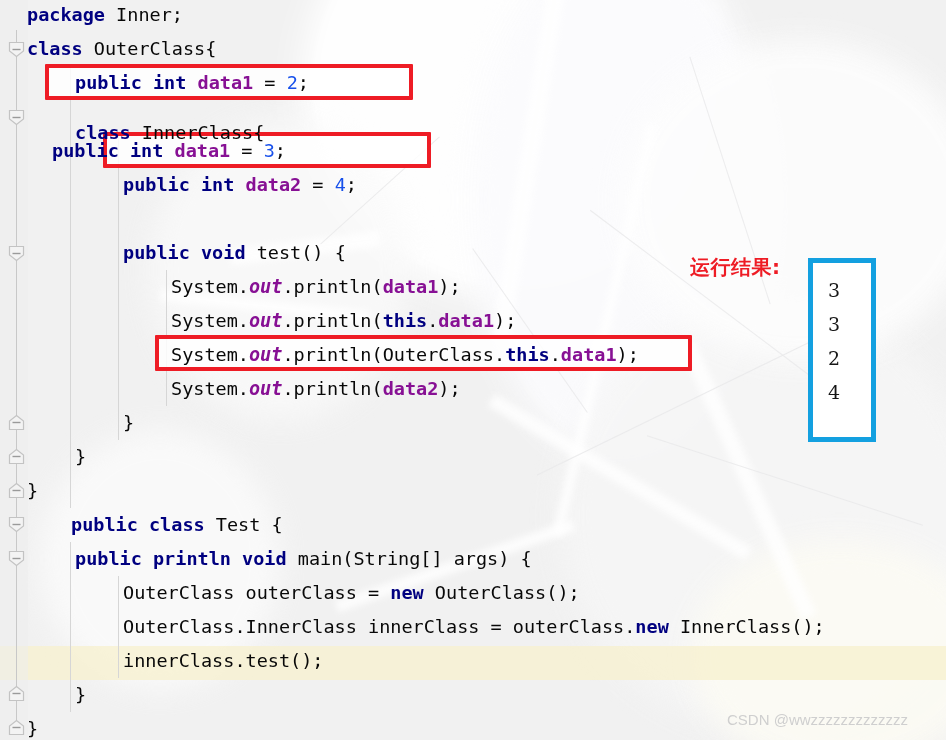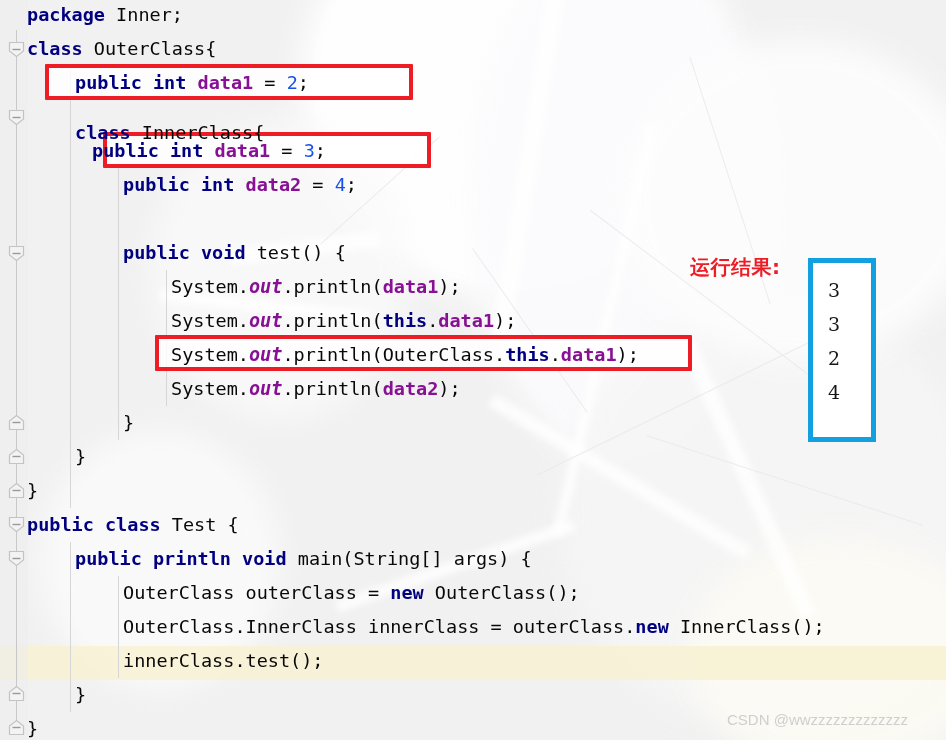--- a/index.html
+++ b/index.html
@@ -279,32 +279,32 @@
           </svg>
         </div>
       </div>
   </div>
 
   <div id="code-layer" class="code-layer" style="z-index: 4;">
       <div class="cline" style="top: -2px; padding-left: 27px;"><span class="kw">package</span><span class="plain"> Inner;</span></div>
       <div class="cline" style="top: 32px; padding-left: 27px;"><span class="kw">class</span><span class="plain"> OuterClass{</span></div>
       <div class="cline" style="top: 66px; padding-left: 75px;"><span class="kw">public</span><span class="plain"> </span><span class="kw">int</span><span class="plain"> </span><span class="fld">data1</span><span class="plain"> = </span><span class="num">2</span><span class="plain">;</span></div>
       <div class="cline" style="top: 116px; padding-left: 75px;"><span class="kw">class</span><span class="plain"> InnerClass{</span></div>
-      <div class="cline" style="top: 134px; padding-left: 52px; margin-left: 40px;"><span class="kw">public</span><span class="plain"> </span><span class="kw">int</span><span class="plain"> </span><span class="fld">data1</span><span class="plain"> = </span><span class="num">3</span><span class="plain">;</span></div>
+      <div class="cline" style="top: 134px; padding-left: 52px;"><span class="kw">public</span><span class="plain"> </span><span class="kw">int</span><span class="plain"> </span><span class="fld">data1</span><span class="plain"> = </span><span class="num">3</span><span class="plain">;</span></div>
       <div class="cline" style="top: 168px; padding-left: 123px;"><span class="kw">public</span><span class="plain"> </span><span class="kw">int</span><span class="plain"> </span><span class="fld">data2</span><span class="plain"> = </span><span class="num">4</span><span class="plain">;</span></div>
       <div class="cline" style="top: 202px; padding-left: 27px;"></div>
       <div class="cline" style="top: 236px; padding-left: 123px;"><span class="kw">public</span><span class="plain"> </span><span class="kw">void</span><span class="plain"> test() {</span></div>
       <div class="cline" style="top: 270px; padding-left: 171px;"><span class="plain">System.</span><span class="stat">out</span><span class="plain">.println(</span><span class="fld">data1</span><span class="plain">);</span></div>
       <div class="cline" style="top: 304px; padding-left: 171px; text-align: center;"><span class="plain">System.</span><span class="stat">out</span><span class="plain">.println(</span><span class="kw">this</span><span class="plain">.</span><span class="fld">data1</span><span class="plain">);</span></div>
       <div class="cline" style="top: 338px; padding-left: 171px;"><span class="plain">System.</span><span class="stat">out</span><span class="plain">.println(OuterClass.</span><span class="kw">this</span><span class="plain">.</span><span class="fld">data1</span><span class="plain">);</span></div>
       <div class="cline" style="top: 372px; padding-left: 171px;"><span class="plain">System.</span><span class="stat">out</span><span class="plain">.println(</span><span class="fld">data2</span><span class="plain">);</span></div>
       <div class="cline" style="top: 406px; padding-left: 123px;"><span class="plain">}</span></div>
       <div class="cline" style="top: 440px; padding-left: 75px;"><span class="plain">}</span></div>
       <div class="cline" style="top: 474px; padding-left: 27px;"><span class="plain">}</span></div>
-      <div class="cline" style="top: 508px; padding-left: 27px;"><span class="kw">public</span><span class="plain"> </span><span class="kw">class</span><span class="plain"> Test {</span></div>
+      <div class="cline" style="top: 508px; padding-left: 27px; margin-left: 44px;"><span class="kw">public</span><span class="plain"> </span><span class="kw">class</span><span class="plain"> Test {</span></div>
       <div class="cline" style="top: 542px; padding-left: 75px;"><span class="kw">public</span><span class="plain"> </span><span class="kw">println</span><span class="plain"> </span><span class="kw">void</span><span class="plain"> main(String[] args) {</span></div>
       <div class="cline" style="top: 576px; padding-left: 123px;"><span class="plain">OuterClass outerClass = </span><span class="kw">new</span><span class="plain"> OuterClass();</span></div>
       <div class="cline" style="top: 610px; padding-left: 123px;"><span class="plain">OuterClass.InnerClass innerClass = outerClass.</span><span class="kw">new</span><span class="plain"> InnerClass();</span></div>
       <div class="cline" style="top: 644px; padding-left: 123px;"><span class="plain">innerClass.test();</span></div>
       <div class="cline" style="top: 678px; padding-left: 75px;"><span class="plain">}</span></div>
       <div class="cline" style="top: 712px; padding-left: 27px;"><span class="plain">}</span></div>
     </div>
 
   <div id="red-boxes" style="z-index: 3;">
       <div class="redbox" style="left: 45px; top: 64px; width: 368px; height: 36px;"></div>

